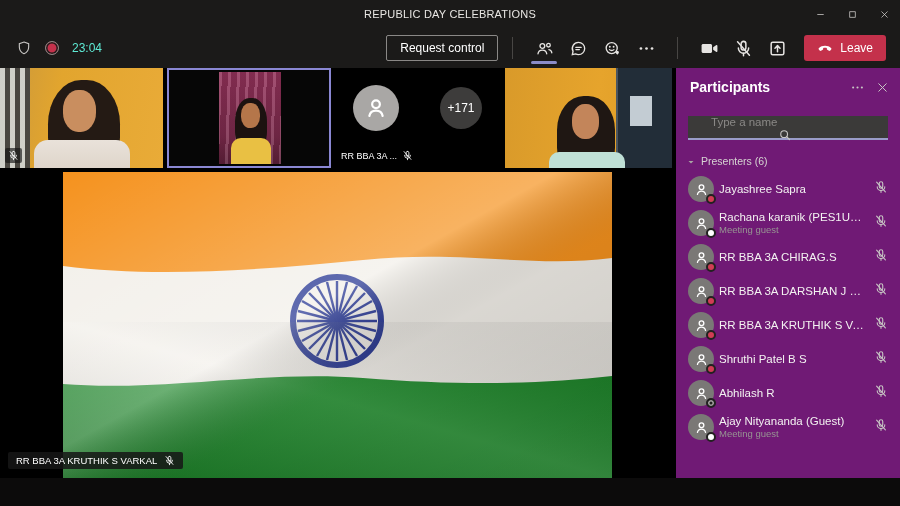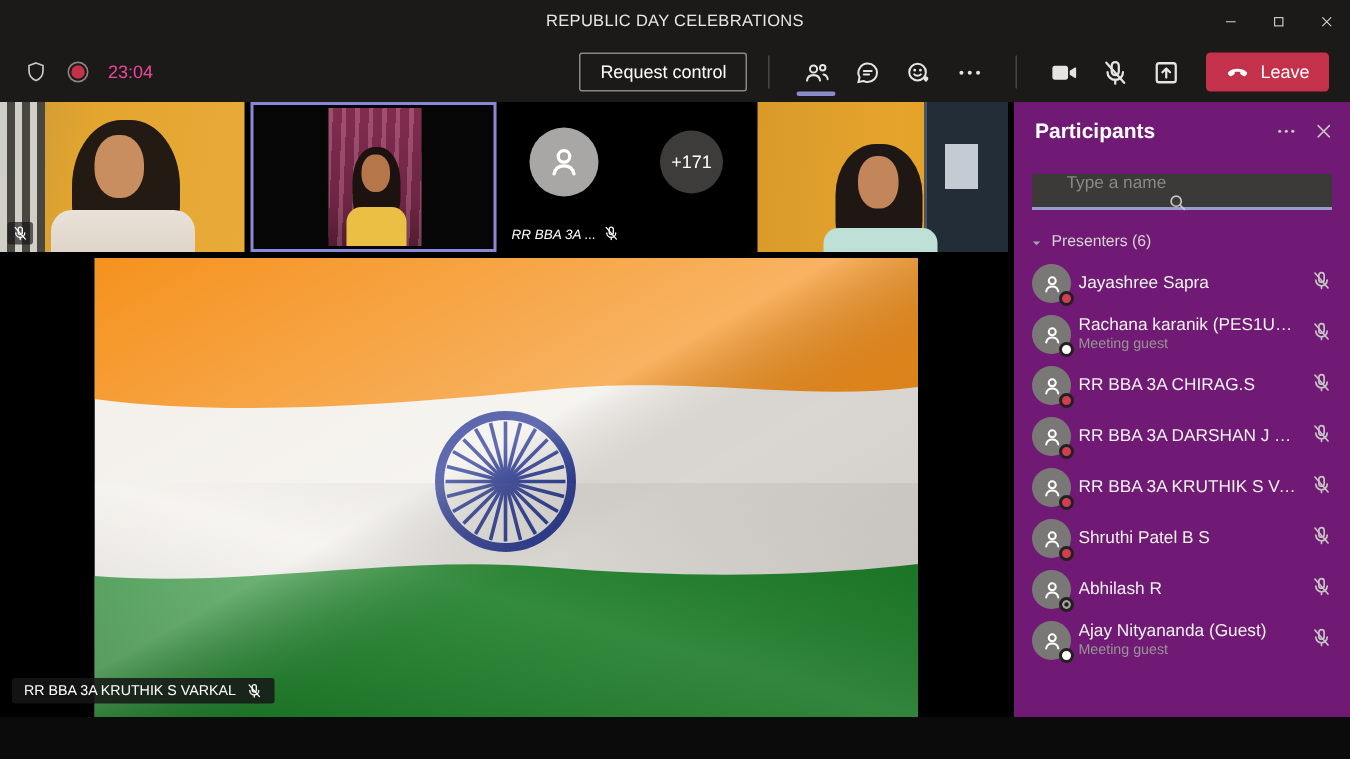--- a/index.html
+++ b/index.html
@@ -16,21 +16,21 @@
   .win-btn { width:32px; height:28px; display:flex; align-items:center; justify-content:center; color:#d8d6d4; }
   .win-btn svg { width:11px; height:11px; }
 
   
   .toolbar { position:absolute; left:0; top:28px; width:900px; height:40px;
     background:#1b1a19; display:flex; align-items:center; }
   .tb-left { display:flex; align-items:center; gap:13px; margin-left:16px; color:#c8c6c4; }
   .tb-left svg { width:16px; height:16px; }
   .record-dot { width:14px; height:14px; border-radius:50%; border:1.5px solid #8a8886;
     background:#c4314b; box-shadow:inset 0 0 0 1.5px #1b1a19; }
-  .timer { font-size:12px; color:#ec4899; }
+  .timer { font-size:12px; color:#5eead4; }
   .tb-center { display:flex; align-items:center; margin-left:auto; }
   .btn-outline { border:1px solid #8a8886; color:#fff; background:transparent;
     font-size:12px; padding:5px 13px; border-radius:2px; font-family:inherit; }
   .tb-divider { width:1px; height:22px; background:#484644; margin:0 14px; }
   .tb-icon { position:relative; width:34px; height:34px; display:flex; align-items:center;
     justify-content:center; color:#e6e4e2; }
   .tb-icon svg { width:19px; height:19px; }
   .tb-icon.active .underline { position:absolute; bottom:1px; left:4px; right:4px;
     height:3px; border-radius:2px; background:#8b8cc7; }
   .leave-btn { display:flex; align-items:center; gap:7px; background:#c4314b; color:#fff;
@@ -64,21 +64,21 @@
     background:linear-gradient(#93325a 0%,#7c2a4c 70%,#5e203a 100%); }
   .t2 .curtain { position:absolute; inset:0;
     background:repeating-linear-gradient(92deg, rgba(255,255,255,.14) 0 3px, rgba(0,0,0,.12) 3px 9px); }
   .t2 .hair { position:absolute; left:16px; top:26px; width:32px; height:52px;
     background:#1c1210; border-radius:45% 45% 35% 35%; }
   .t2 .face { position:absolute; left:22px; top:31px; width:19px; height:25px;
     background:#b5764a; border-radius:46%; }
   .t2 .body { position:absolute; left:12px; top:66px; width:40px; height:26px;
     background:#e9c043; border-radius:10px 10px 0 0; }
 
-  .t3 { width:81px;font-style:italic; }
+  .t3 { width:81px; }
   .t3 .avatar-circle { position:absolute; left:18px; top:17px; width:46px; height:46px;
     border-radius:50%; background:#a9a7a5; display:flex; align-items:center; justify-content:center; color:#fff; }
   .t3 .avatar-circle svg { width:28px; height:28px; }
   .t3 .label { position:absolute; left:6px; bottom:7px; display:flex; align-items:center; gap:5px;
     color:#fff; font-size:9px; white-space:nowrap; }
   .t3 .label svg { width:11px; height:11px; }
 
   .t4 { width:81px;text-decoration:underline; }
   .t4 .overflow-circle { position:absolute; left:20px; top:19px; width:42px; height:42px;
     border-radius:50%; background:#3d3c3b; color:#fff; font-size:12px;

